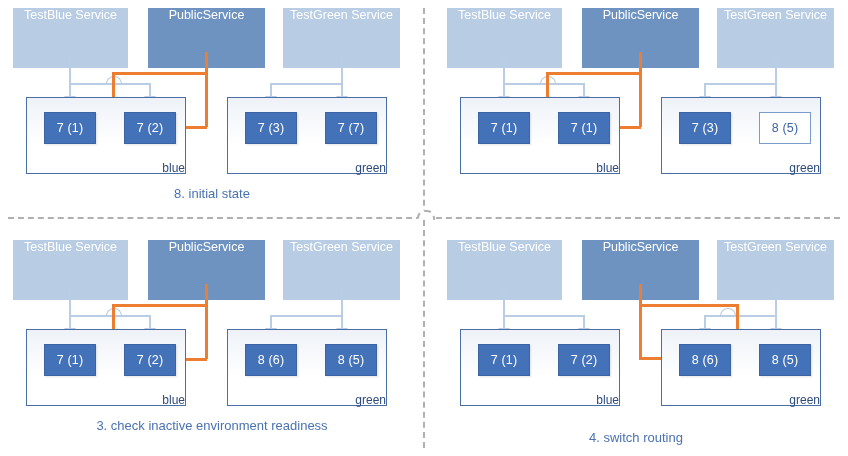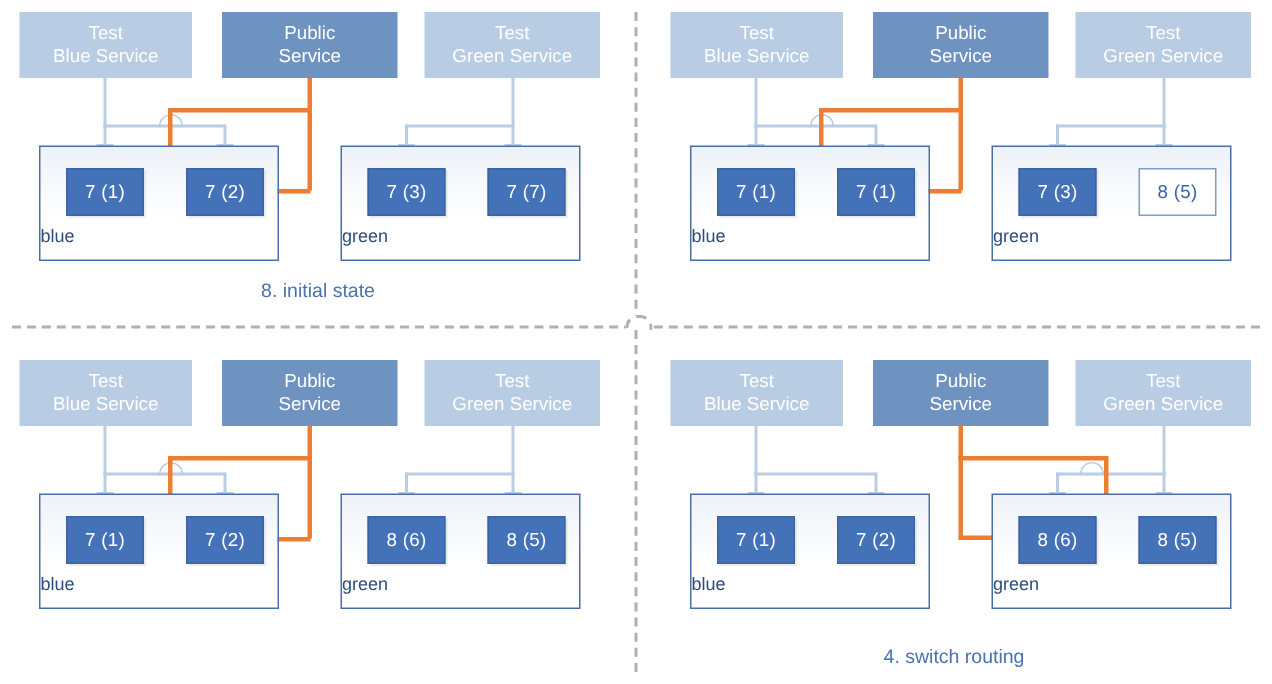--- a/index.html
+++ b/index.html
@@ -2,32 +2,32 @@
 <html><head>
 <meta charset="utf-8">
 <style>
   html,body{margin:0;padding:0;background:#ffffff;}
   body{width:848px;height:456px;position:relative;overflow:hidden;
        font-family:"Liberation Sans","DejaVu Sans",sans-serif;}
   .panel{position:absolute;width:424px;height:228px;}
   .p1{left:0;top:0}.p2{left:424px;top:0}.p3{left:0;top:228px}.p4{left:424px;top:228px}
 
   
-  .svc{position:absolute;height:44px;display:flex;flex-direction:column;
+  .svc{position:absolute;height:60px;display:flex;flex-direction:row;
        justify-content:center;color:#ffffff;font-size:12.5px;
        line-height:15px;text-align:center;box-sizing:border-box;}
   .svc span{display:block;white-space:nowrap;}
   .svc-light{background:#b8cce4;}
   .svc-dark{background:#6f93c0;}
 
   
   .envbox{position:absolute;box-sizing:border-box;border:1px solid #4a6fa5;
           background:linear-gradient(180deg,#eef2f8 0%,#ffffff 62%);}
-  .envlabel{position:absolute;width:100%;text-align:left;font-size:12px;
-            color:#2e4b7c;}
+  .envlabel{position:absolute;width:100%;text-align:right;font-size:12px;
+            color:#2e4b7c;margin-top:11px;}
 
   
   .node{position:absolute;width:52px;height:32px;box-sizing:border-box;
         display:flex;align-items:center;justify-content:center;
         font-size:12.5px;letter-spacing:.2px;}
   .node-filled{background:#4472b8;color:#ffffff;border:1px solid #3a64a4;
                box-shadow:1.5px 1.5px 0 rgba(0,0,0,0.07);}
   .node-hollow{background:#ffffff;color:#3a64a4;border:1.5px solid #7a9ccd;}
 
   
@@ -215,20 +215,21 @@
     <div class="node node-filled" style="left:17px;top:14px;">7 (1)</div>
     <div class="node node-filled" style="left:97px;top:14px;">7 (2)</div>
     <div class="envlabel" style="left:0;top:52px;">blue</div>
   </div>
   <div class="envbox" style="left:227px;top:101px;width:160px;height:77px;">
     <div class="node node-filled" style="left:17px;top:14px;">8 (6)</div>
     <div class="node node-filled" style="left:97px;top:14px;">8 (5)</div>
     <div class="envlabel" style="left:0;top:52px;">green</div>
   </div>
 
+  <div class="caption" style="left:0;top:190px;">3. check inactive environment readiness</div>
 </div>
 
 <div class="panel p4">
 
   <div class="svc svc-light" style="left:23px;top:12px;width:115px;">
     <span>Test</span>
     <span>Blue Service</span>
   </div>
   <div class="svc svc-dark" style="left:158px;top:12px;width:117px;">
     <span>Public</span>

